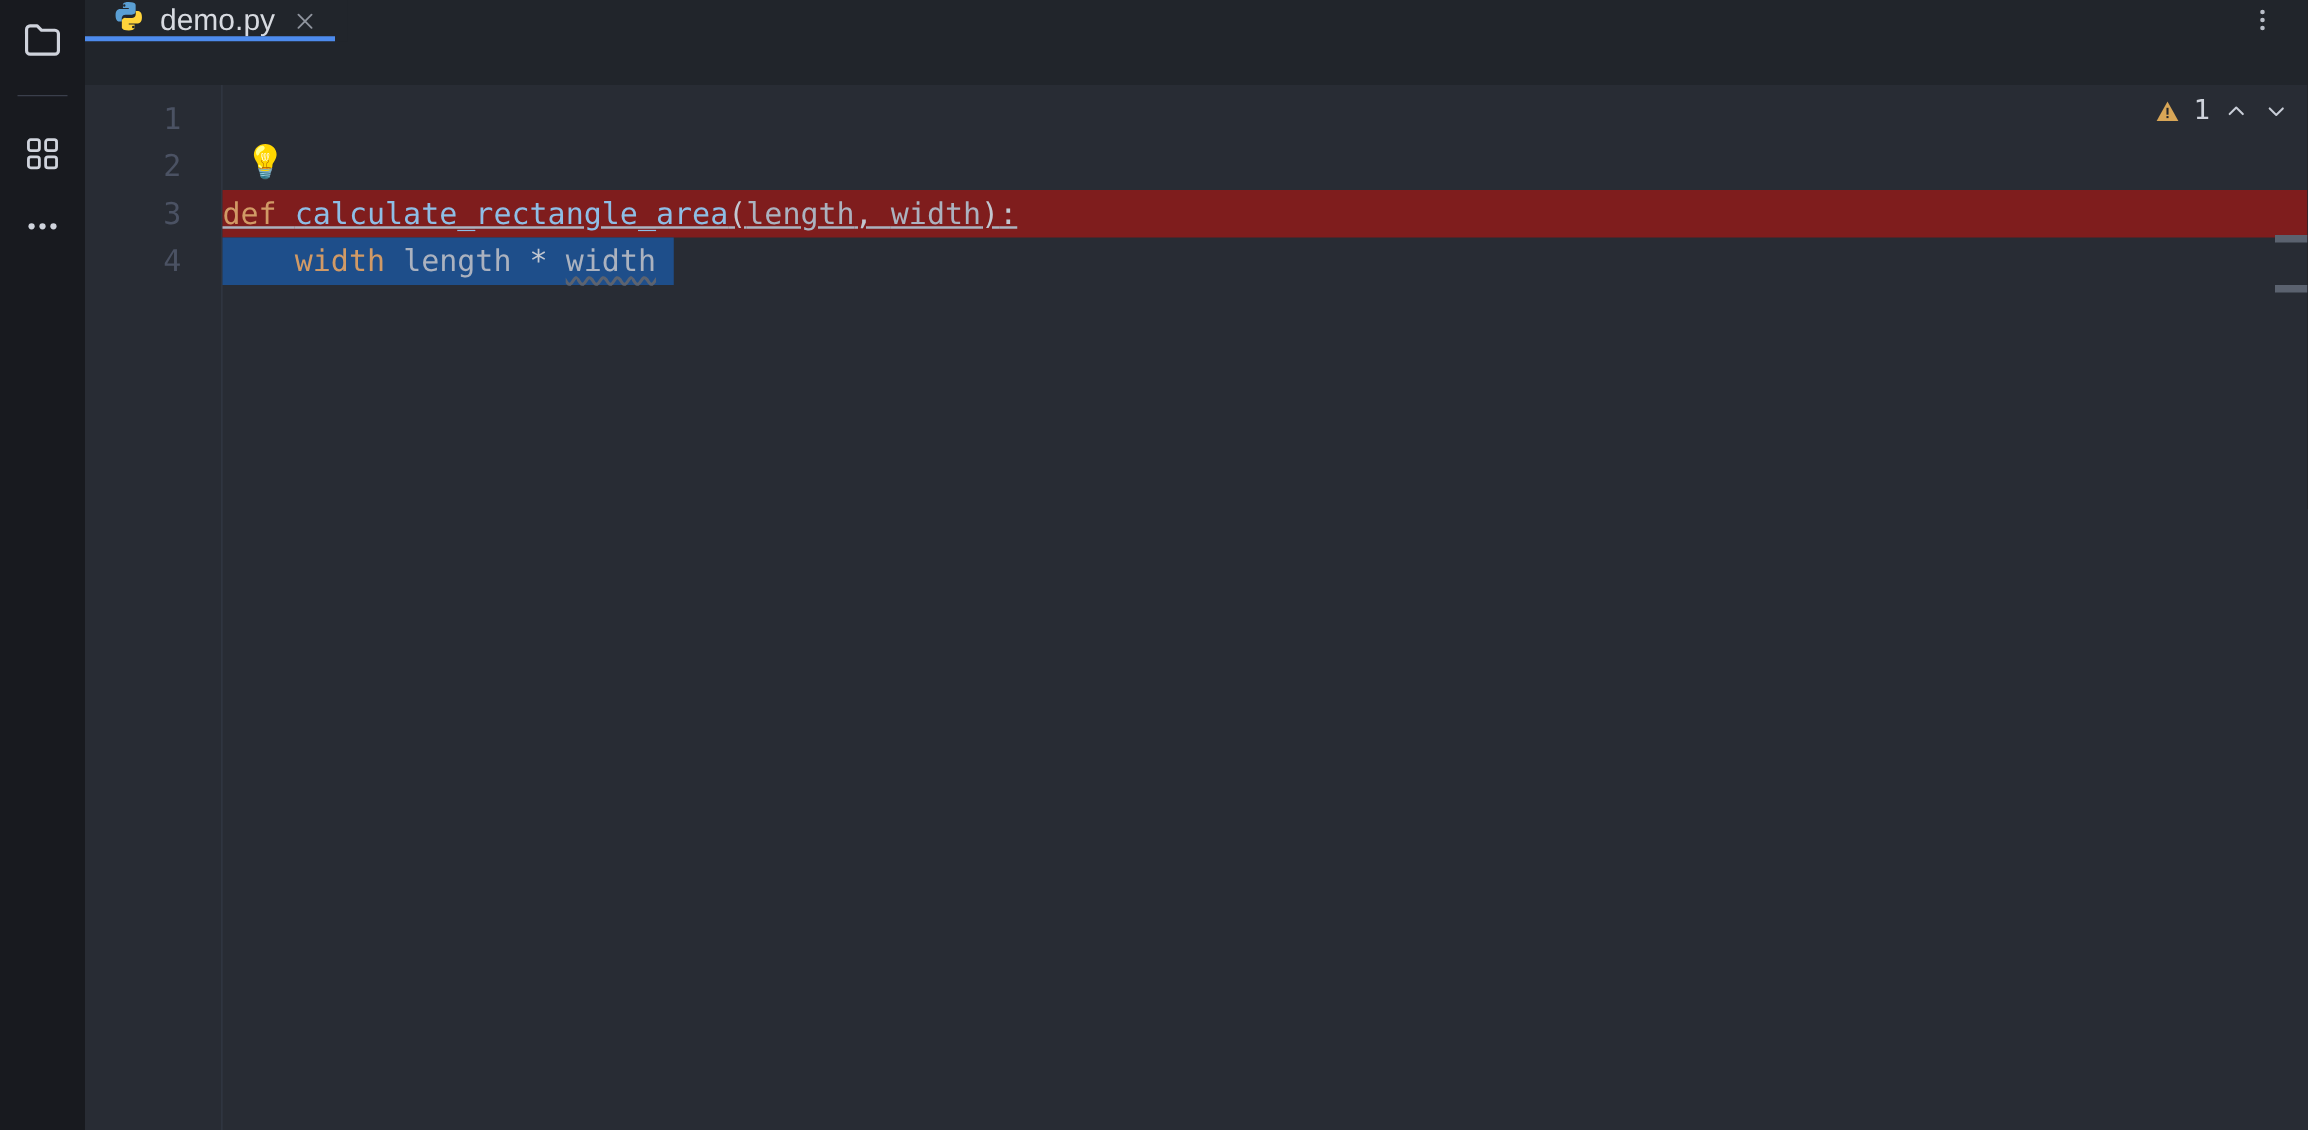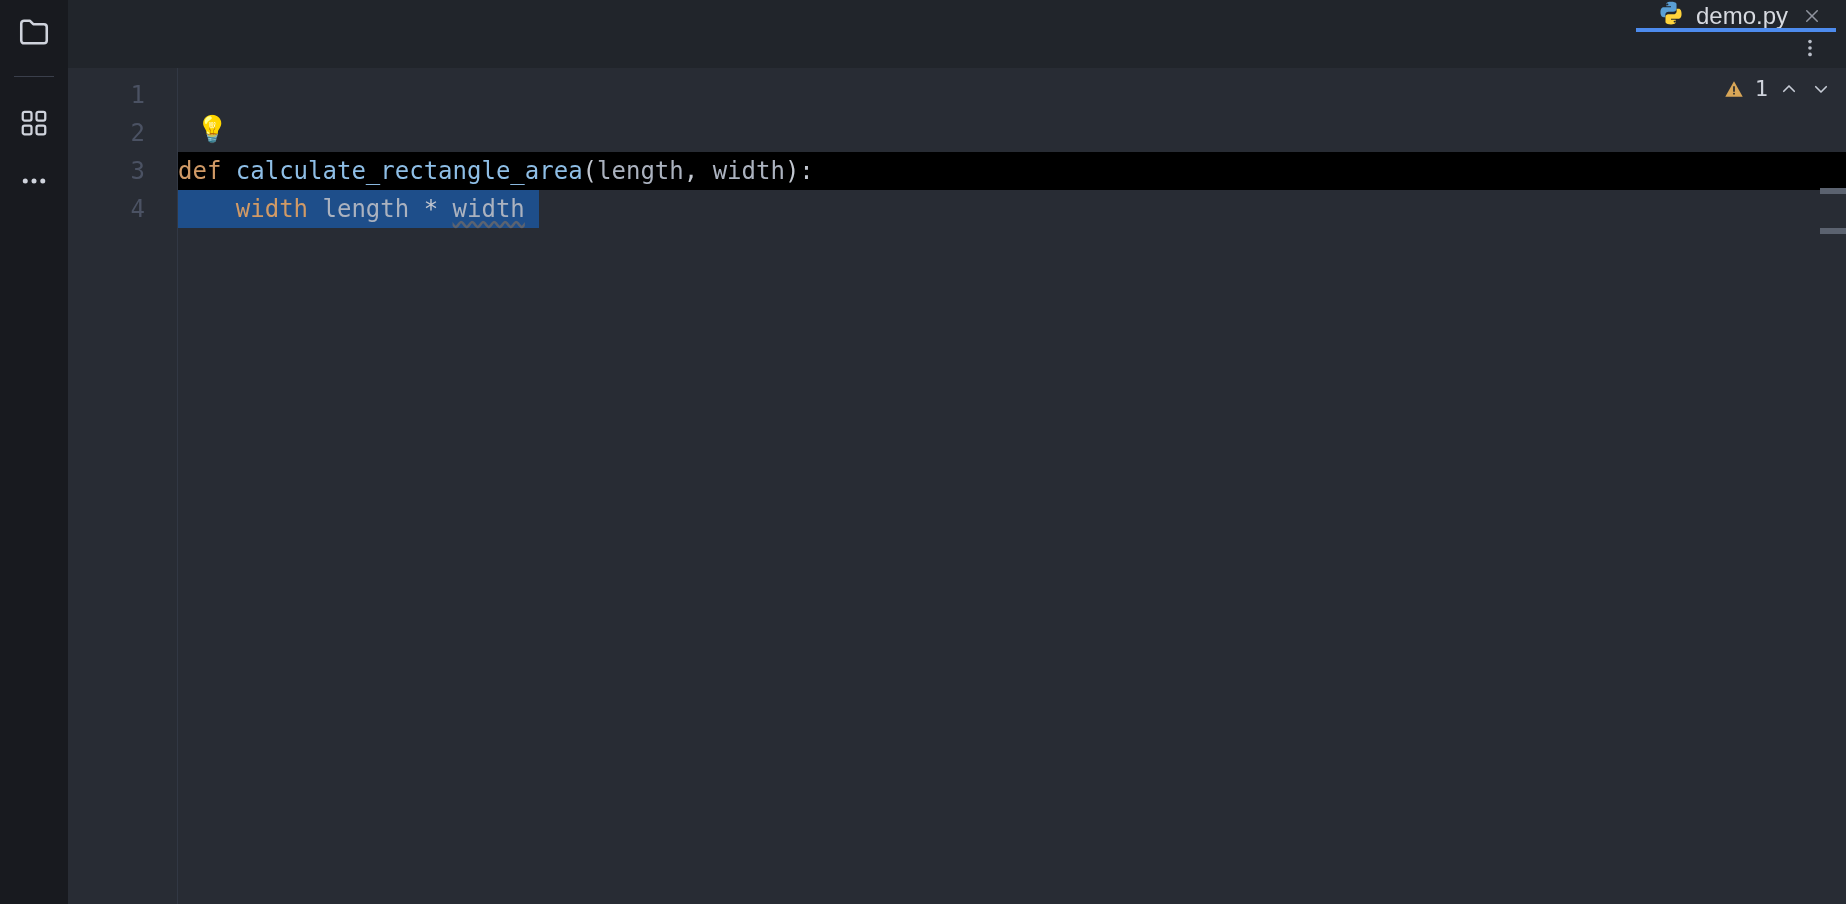--- a/index.html
+++ b/index.html
@@ -38,24 +38,23 @@
   .activity-bar svg { display: block; }
 
   
   .main-col { flex: 1; display: flex; flex-direction: column; background: #282c34; min-width: 0; }
 
   
   .tab-bar {
     height: 68px;
     background: #21252b;
     display: flex;
-    align-items: flex-end;
+    align-items: flex-start;
     position: relative;
     border-bottom: 1px solid #181a1f00;
-    flex-direction: column;
   }
   .tab {
     display: flex; align-items: center;
     gap: 12px;
     padding: 0 22px;
     background: #21252b;
     color: #d7dae0;
     font-size: 24px;
     cursor: pointer;
     position: relative;
@@ -113,21 +112,21 @@
     font-family: "Menlo", "Consolas", monospace;
     font-size: 24px;
   }
   .code-line {
     height: 38px;
     line-height: 38px;
     white-space: pre;
     color: #abb2bf;
     position: relative;
   }
-  .sel-line-full { background: #000000; }
+  .sel-line-full { background: #7f1d1d; text-decoration: underline; }
   .sel-partial {
     position: absolute;
     left: 0; top: 0; bottom: 0;
     background: #1e4e8a;
     z-index: 0;
   }
   .code-line .tok { position: relative; z-index: 1; }
   .kw   { color: #d19a66; } 
   .fn   { color: #8ebee6; } 
   .punc { color: #c2c7d0; }

